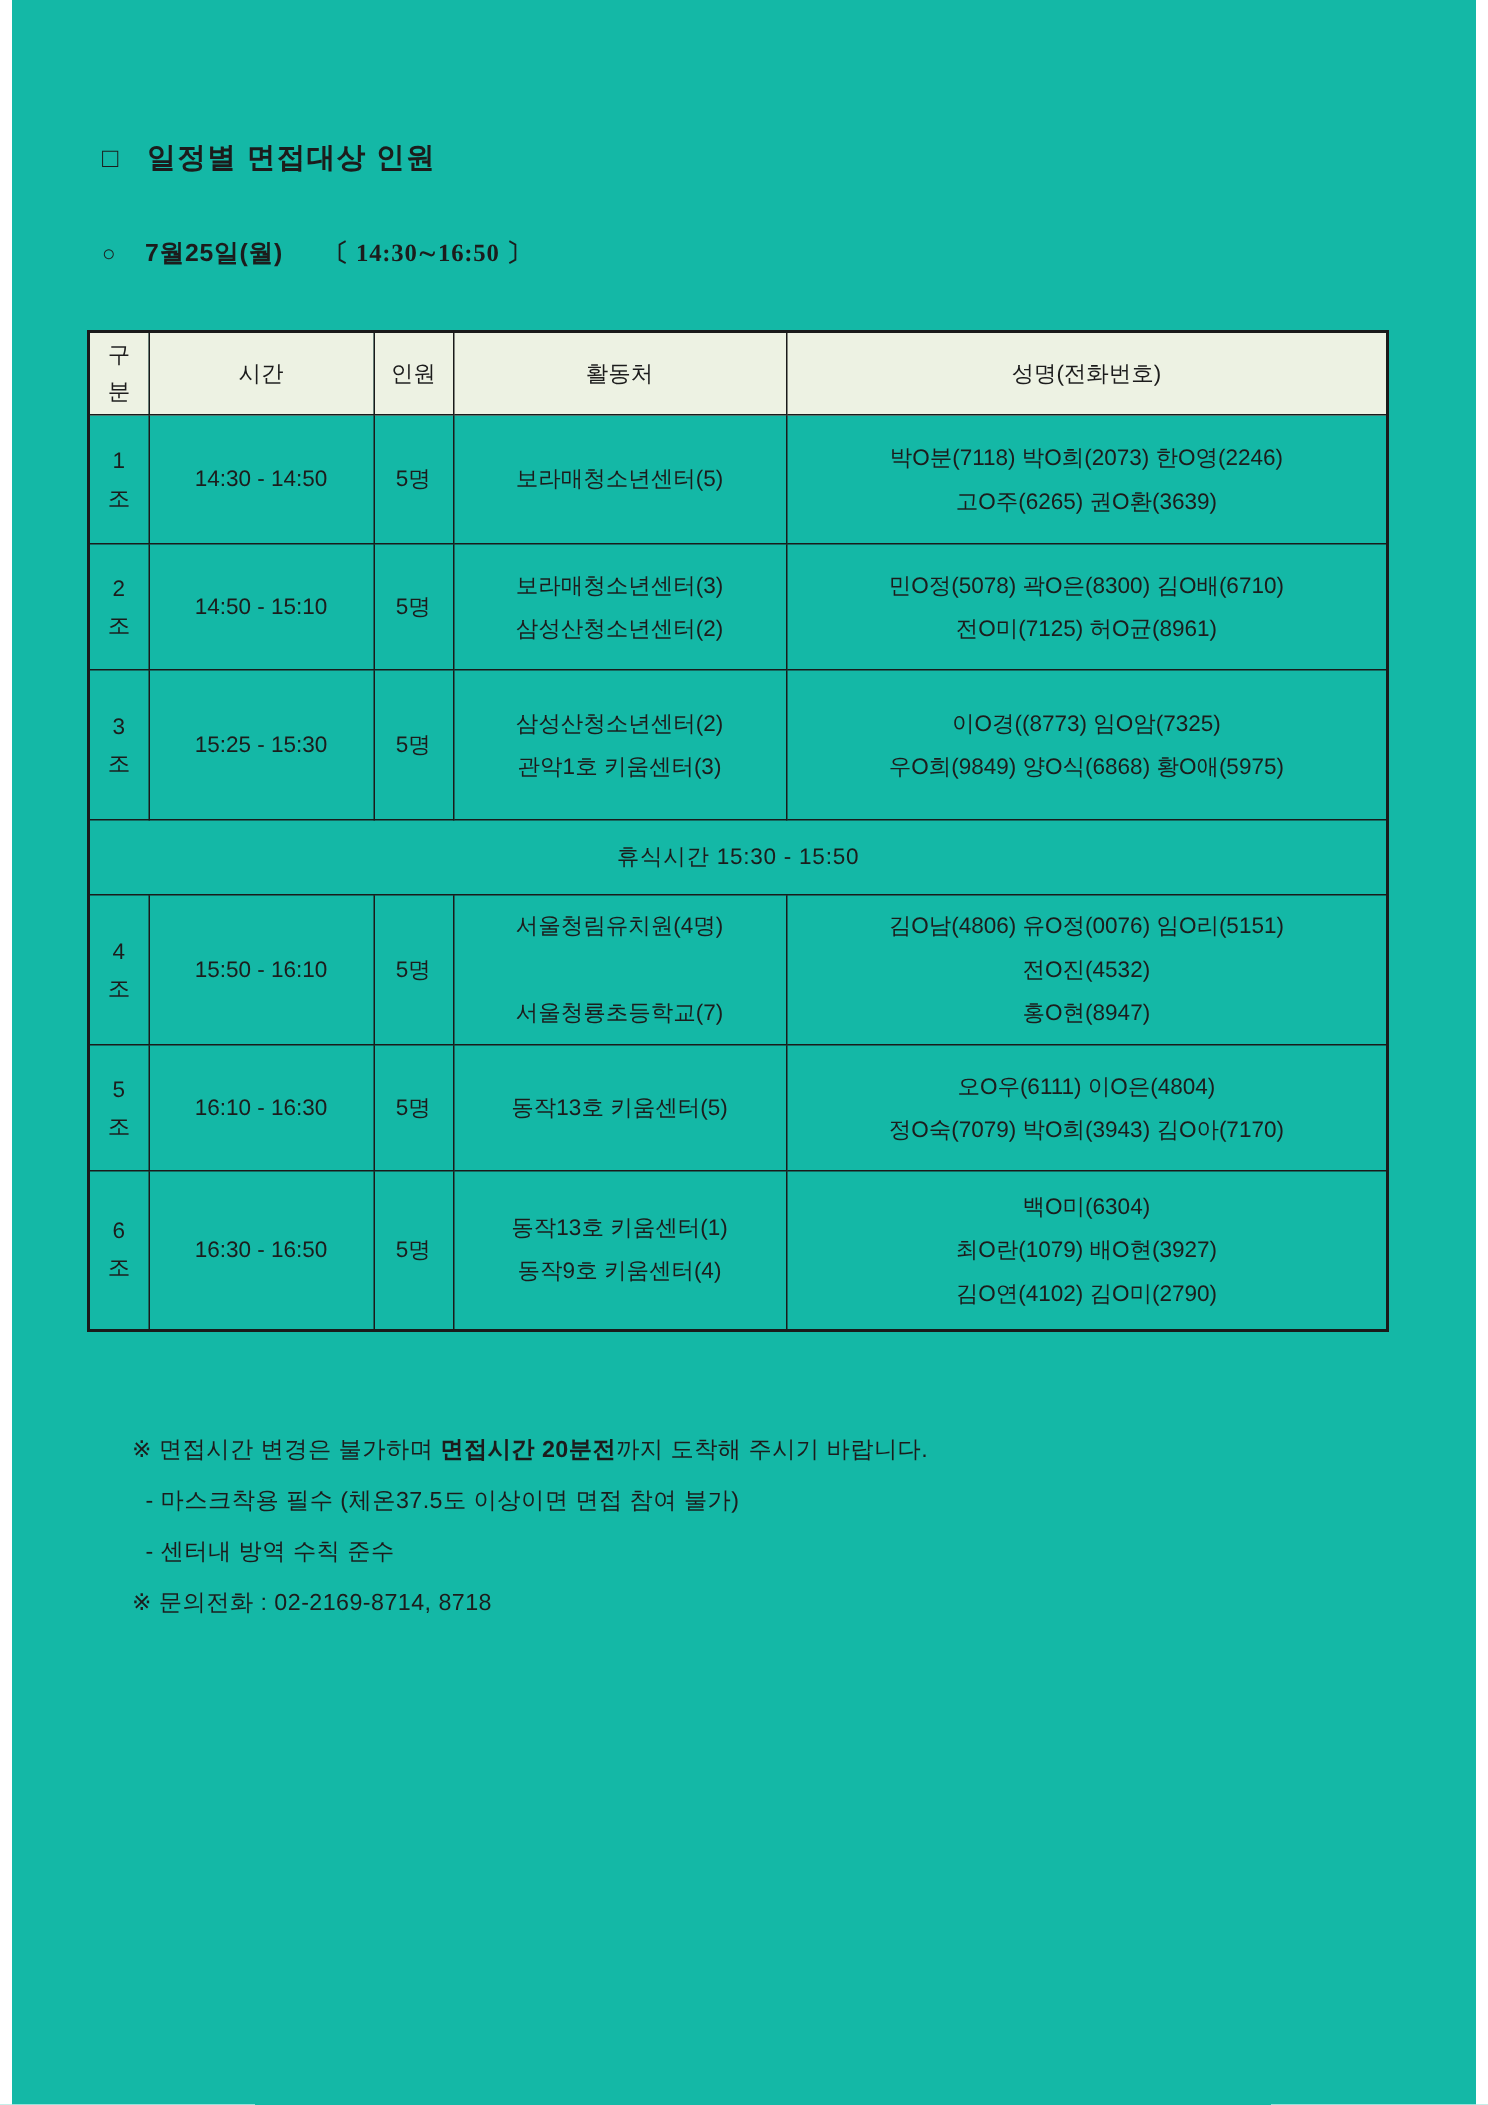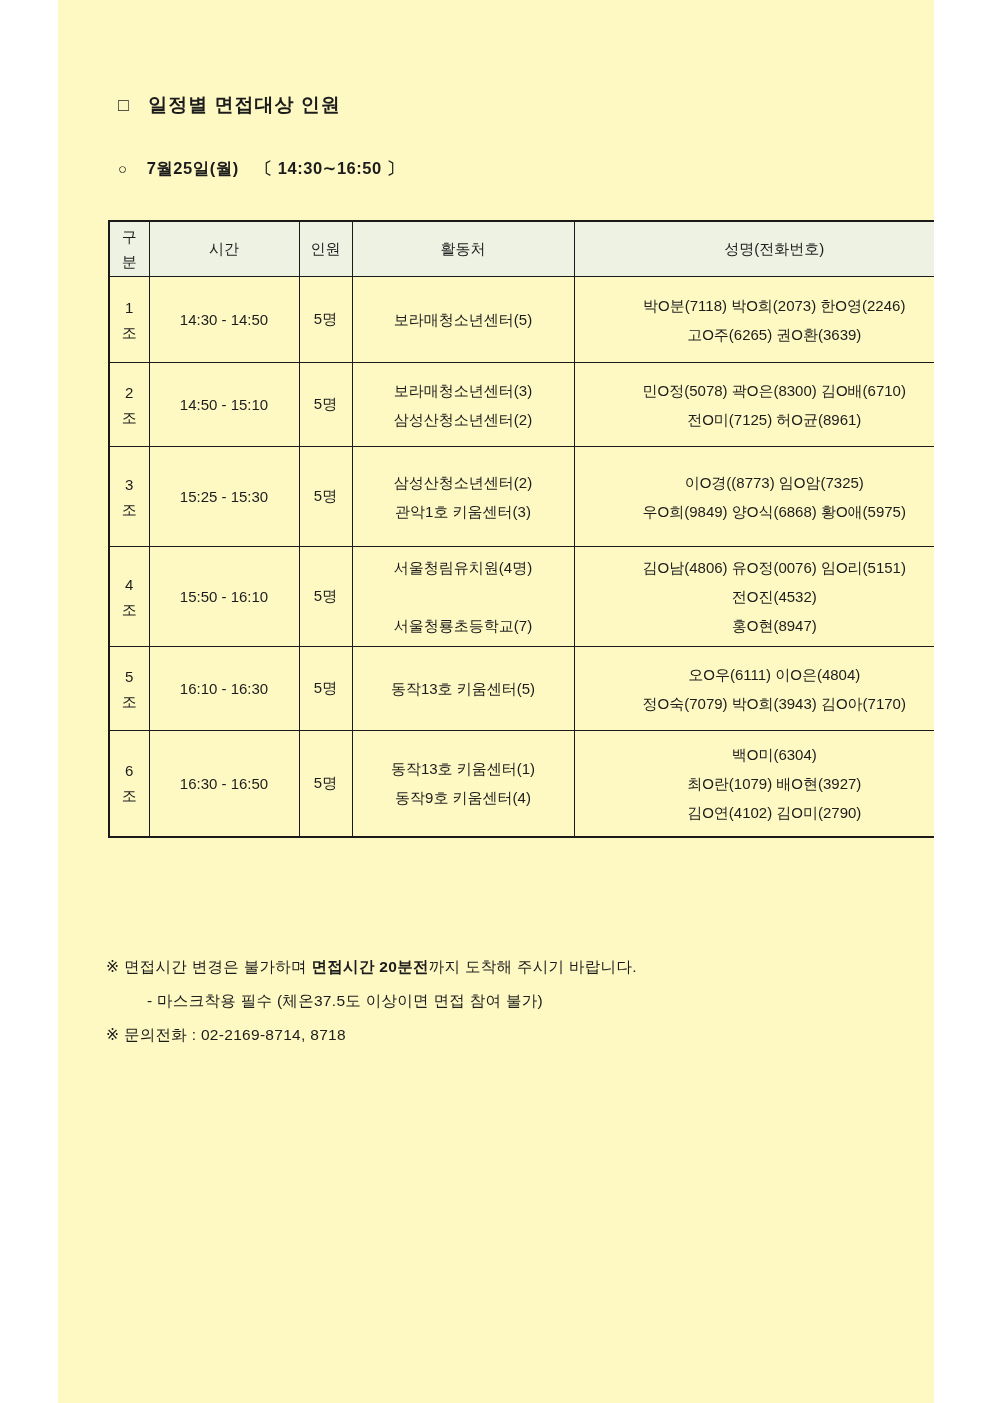--- a/index.html
+++ b/index.html
@@ -8,24 +8,24 @@
     --text_color: #1c1c1c;
   }
   * { margin: 0; padding: 0; box-sizing: border-box; }
   html, body { background: #ffffff; }
   body {
     font-family: "Liberation Sans", "DejaVu Sans", sans-serif;
     color: var(--text_color);
   }
   .page {
     position: relative;
-    width: 876px;
+    width: 976px;
     height: 1403px;
     margin: 0 auto;
-    background: #fef9c3;
+    background: #14b8a6;
     overflow: hidden;
   }
   .doc-title {
     position: absolute;
     left: 60px;
     top: 92px;
     font-size: 19px;
     font-weight: bold;
     letter-spacing: 1px;
     white-space: nowrap;
@@ -34,21 +34,21 @@
   .doc-subtitle {
     position: absolute;
     left: 60px;
     top: 158px;
     font-size: 16.5px;
     font-weight: bold;
     letter-spacing: 0.5px;
     white-space: nowrap;
   }
   .doc-subtitle .circle-glyph { font-size: 15px; margin-right: 14px; font-weight: normal; }
-  .doc-subtitle .time-range { margin-left: 12px; }
+  .doc-subtitle .time-range { margin-left: 22px; font-family: Liberation Serif, serif; }
 
   .schedule-table-wrap {
     position: absolute;
     left: 50px;
     top: 220px;
     width: 866px;
   }
   table.schedule {
     width: 866px;
     table-layout: fixed;
@@ -81,21 +81,21 @@
   tr.group-row-6 { height: 106px; }
   td.break-cell { font-size: 15px; letter-spacing: 0.5px; }
 
   .notes {
     position: absolute;
     left: 48px;
     top: 950px;
     font-size: 15.5px;
     letter-spacing: 0.3px;
   }
-  .note-line { line-height: 34px; white-space: nowrap; }
+  .note-line { line-height: 34px; white-space: nowrap; margin-left: 32px; }
   .note-line .bold-seg { font-weight: bold; }
   .note-sub { margin-left: 41px; }
 </style>
 </head>
 <body>
 
 <div class="page">
 
   <div class="doc-title">
     <span class="box-glyph">□</span>
@@ -172,20 +172,23 @@
           <td>
             <div class="cell-line">삼성산청소년센터(2)</div>
             <div class="cell-line">관악1호 키움센터(3)</div>
           </td>
           <td class="names-cell">
             <div class="cell-line">이O경((8773) 임O암(7325)</div>
             <div class="cell-line">우O희(9849) 양O식(6868) 황O애(5975)</div>
           </td>
         </tr>
 
+        <tr class="break-row-tr">
+          <td class="break-cell" colspan="5">휴식시간 15:30 - 15:50</td>
+        </tr>
 
         <tr class="group-row-4">
           <td>
             <div class="stack-line">4</div>
             <div class="stack-line">조</div>
           </td>
           <td>15:50 - 16:10</td>
           <td>5명</td>
           <td>
             <div class="cell-line">서울청림유치원(4명)</div>
@@ -234,16 +237,17 @@
         </tr>
       </tbody>
     </table>
   </div>
 
   <div class="notes">
     <div class="note-line">
       <span>※ 면접시간 변경은 불가하며 </span><span class="bold-seg">면접시간 20분전</span><span>까지 도착해 주시기 바랍니다.</span>
     </div>
     <div class="note-line note-sub">- 마스크착용 필수 (체온37.5도 이상이면 면접 참여 불가)</div>
+    <div class="note-line note-sub">- 센터내 방역 수칙 준수</div>
     <div class="note-line">※ 문의전화 : 02-2169-8714, 8718</div>
   </div>
 
 </div>
 
 </body></html>

